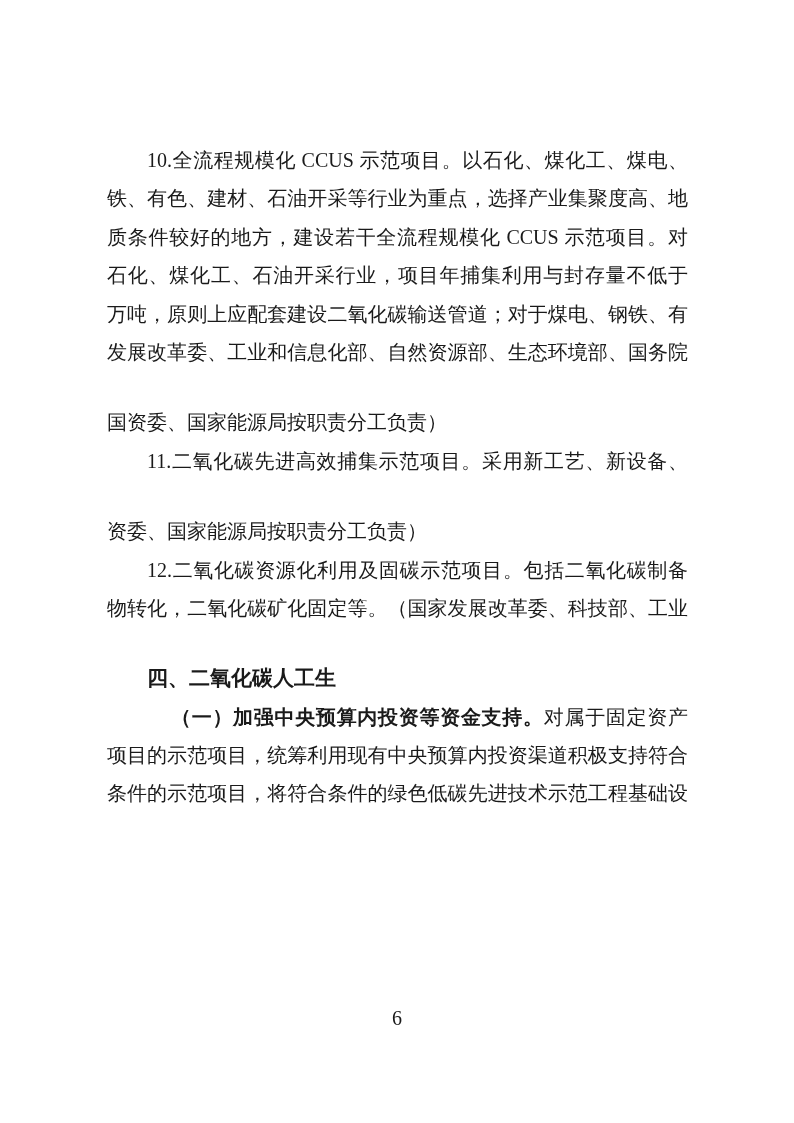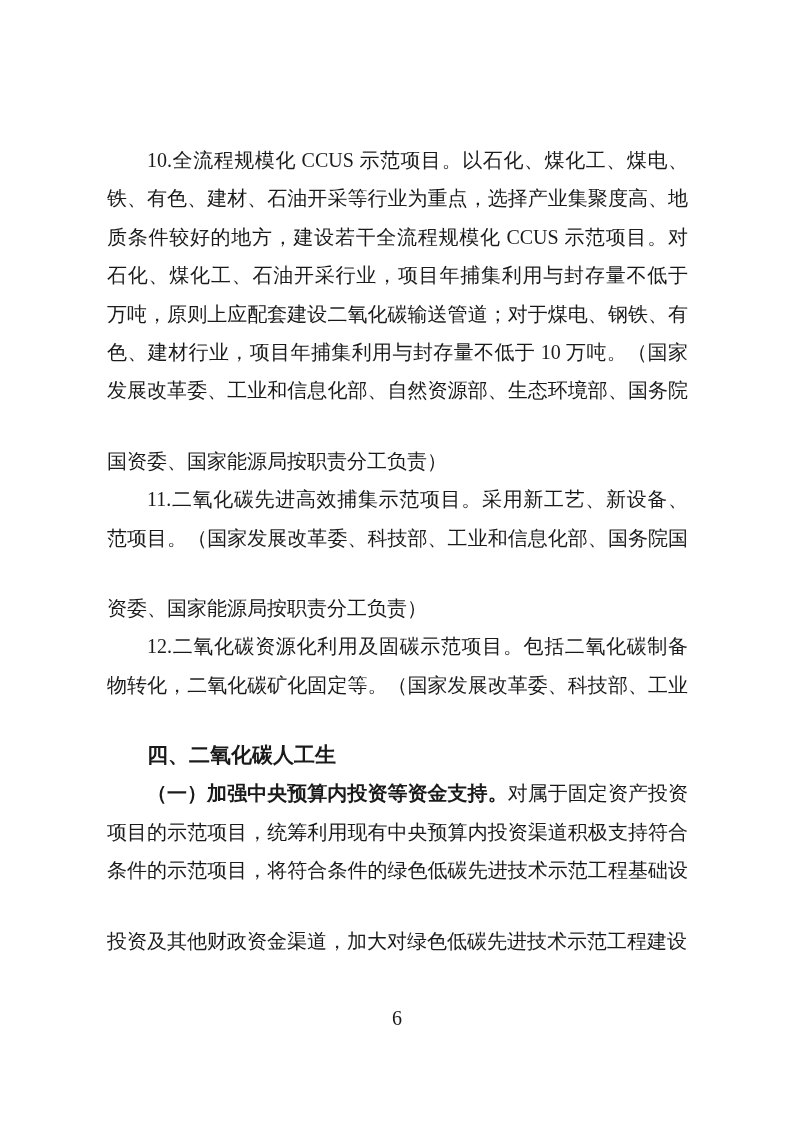--- a/index.html
+++ b/index.html
@@ -38,21 +38,21 @@
     margin-top: 32px;
   }
   .line.indent { text-indent: 40px; }
   .para.heading .line {
     font-family: "Liberation Sans", sans-serif;
     font-weight: 700;
     font-size: 21px;
     text-align: left;
     text-align-last: left;
   }
-  .lead-bold { font-weight: 700; }
+  .lead-bold { font-weight: 700; margin-left: 24px; }
   .page-number {
     position: absolute;
     top: 1002px;
     left: 0;
     width: 794px;
     text-align: center;
     font-size: 20px;
     line-height: 32px;
     color: #1a1a1a;
   }
@@ -61,37 +61,34 @@
 <body>
 
 <div class="page">
   <div class="page-body">
       <div class="para">
         <div class="line indent">10.全流程规模化 CCUS 示范项目。以石化、煤化工、煤电、钢</div>
         <div class="line">铁、有色、建材、石油开采等行业为重点，选择产业集聚度高、地</div>
         <div class="line">质条件较好的地方，建设若干全流程规模化 CCUS 示范项目。对于</div>
         <div class="line">石化、煤化工、石油开采行业，项目年捕集利用与封存量不低于 50</div>
         <div class="line">万吨，原则上应配套建设二氧化碳输送管道；对于煤电、钢铁、有</div>
-        <div class="line">色、建材行业，项目年捕集利用与封存量不低于 10 万吨。（国家</div>
         <div class="line">发展改革委、工业和信息化部、自然资源部、生态环境部、国务院</div>
         <div class="line last">国资委、国家能源局按职责分工负责）</div>
       </div>
       <div class="para">
         <div class="line indent">11.二氧化碳先进高效捕集示范项目。采用新工艺、新设备、新</div>
-        <div class="line">范项目。（国家发展改革委、科技部、工业和信息化部、国务院国</div>
         <div class="line last">资委、国家能源局按职责分工负责）</div>
       </div>
       <div class="para">
         <div class="line indent">12.二氧化碳资源化利用及固碳示范项目。包括二氧化碳制备合</div>
         <div class="line">物转化，二氧化碳矿化固定等。（国家发展改革委、科技部、工业</div>
       </div>
       <div class="para heading">
         <div class="line indent last">四、二氧化碳人工生</div>
       </div>
       <div class="para">
         <div class="line indent"><span class="lead-bold">（一）加强中央预算内投资等资金支持。</span>对属于固定资产投资</div>
         <div class="line">项目的示范项目，统筹利用现有中央预算内投资渠道积极支持符合</div>
         <div class="line">条件的示范项目，将符合条件的绿色低碳先进技术示范工程基础设</div>
-        <div class="line last">投资及其他财政资金渠道，加大对绿色低碳先进技术示范工程建设</div>
       </div>
     </div>
   <div class="page-number">6</div>
 </div>
 
 </body></html>

